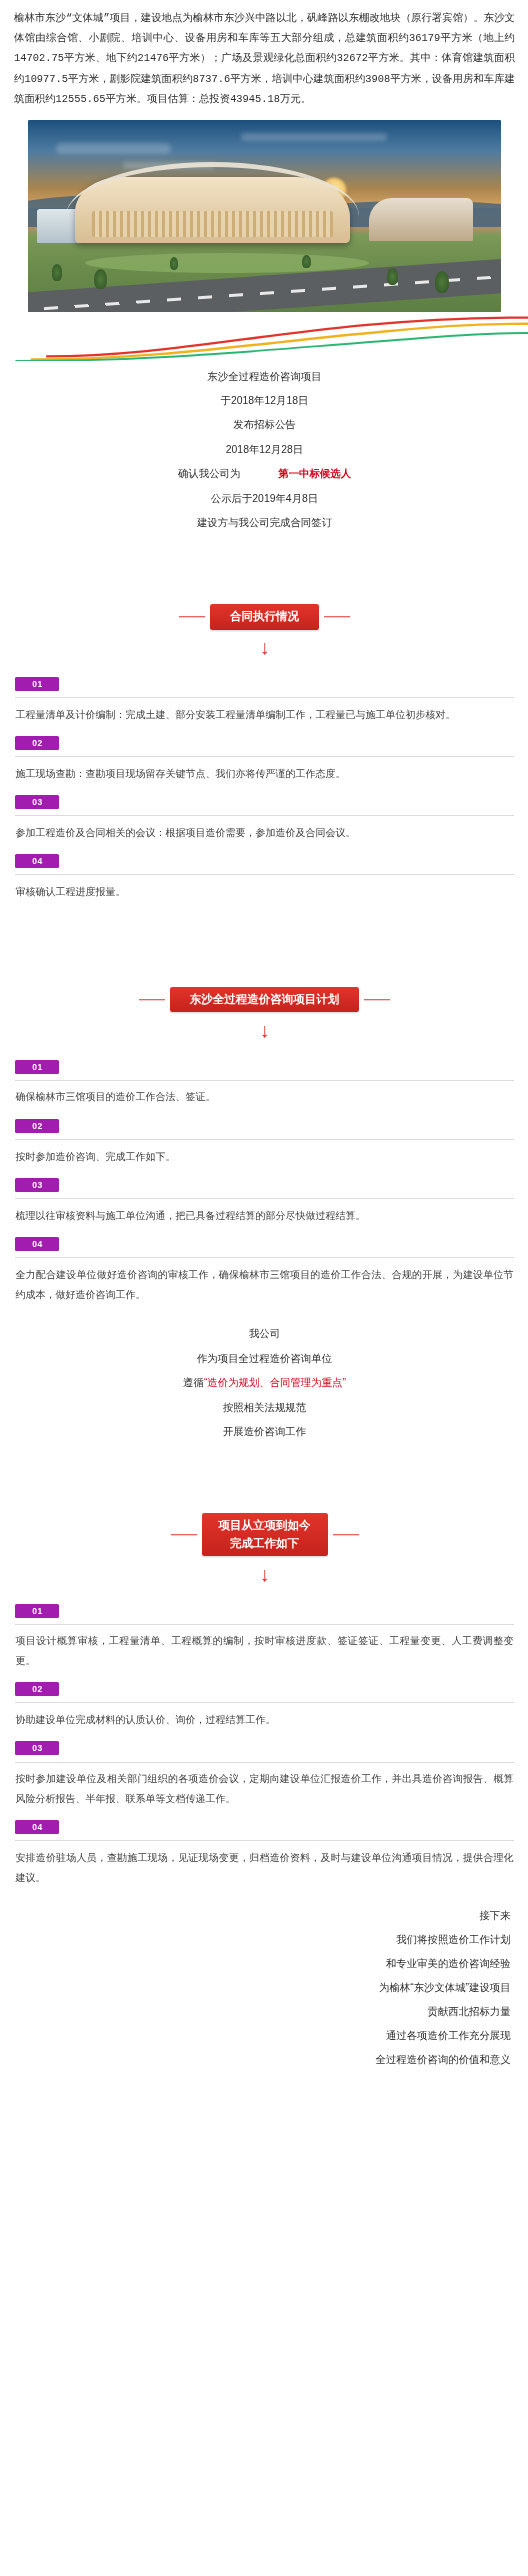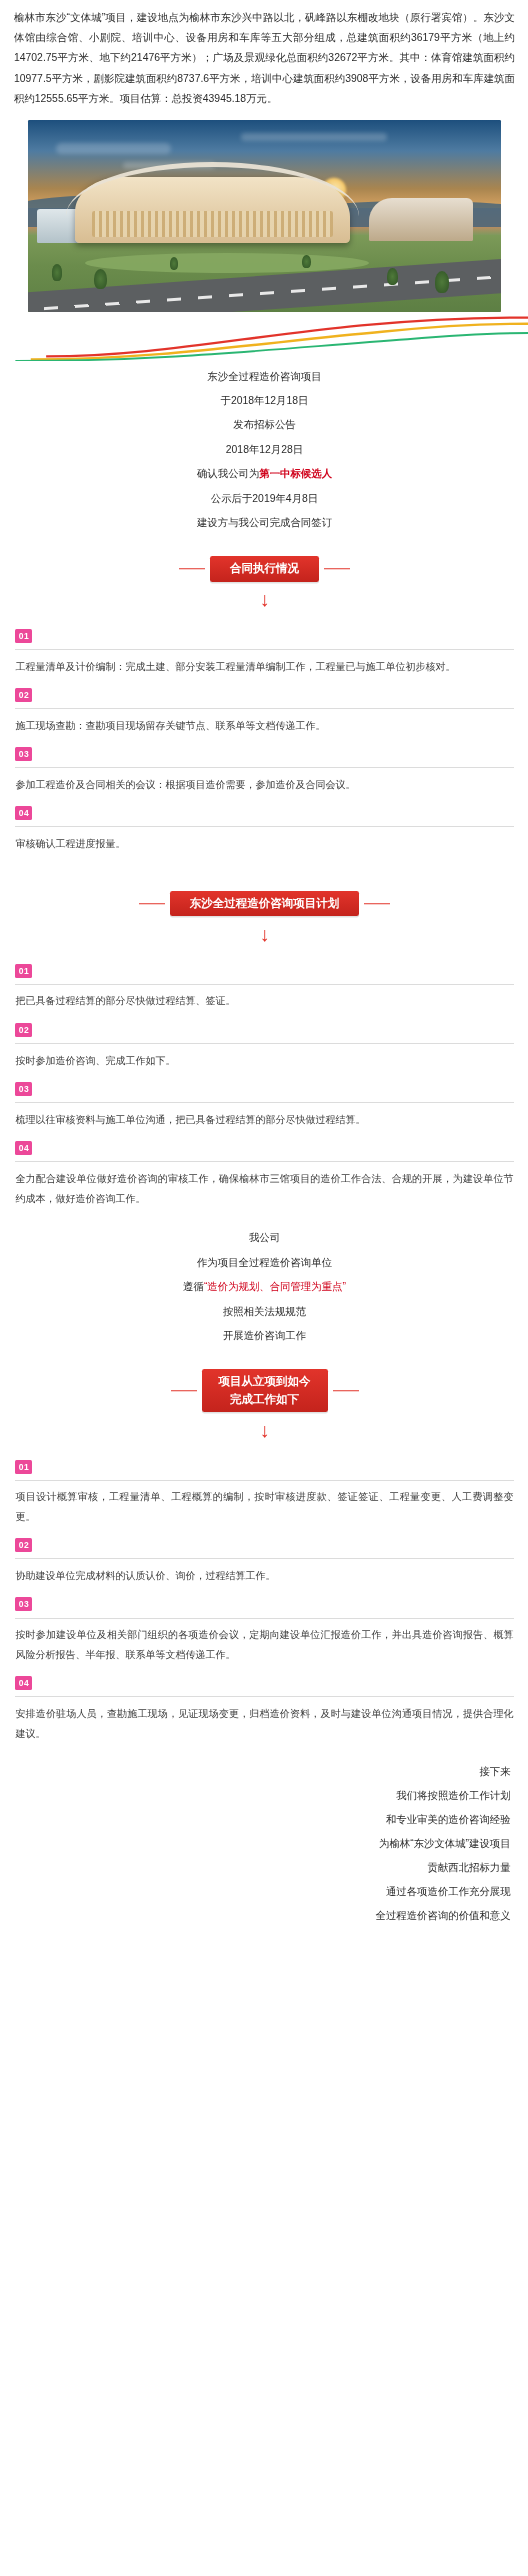--- a/index.html
+++ b/index.html
@@ -12,20 +12,21 @@
   }
   .page { width: 529px; position: relative; overflow: hidden; }
 
   
   .intro {
     padding: 7.7px 14px 3.1px 14px;
     font-size: 10.4px;
     line-height: 1.95;
     color: #2b2b2b;
     text-align: justify;
+    font-family: Liberation Mono, monospace;
   }
 
   
   .hero-wrap { padding: 7.7px 28px 0 28px; }
   .hero {
     width: 100%;
     height: 192px;
     border-radius: 1.5px;
     position: relative;
     overflow: hidden;
@@ -112,51 +113,52 @@
     height: 45px; position: relative; margin-top: 4.6px;
   }
   .ribbon-divider svg { display: block; width: 100%; height: 45px; }
 
   
   .center-block {
     text-align: center; font-size: 10.4px; line-height: 2.35; color: #2b2b2b;
     padding: 3.1px 15.4px 0 15.4px;
   }
   .center-block .em-red { color: #d0021b; }
-  .center-block .em-red-b { color: #d0021b; font-weight: bold; }
+  .center-block .em-red-b { color: #d0021b; font-weight: bold; padding-left: 38px; }
 
   
   .sec-head { text-align: center; margin: 20px 0 4.6px 0; }
   .sec-head .pill {
     display: inline-block; position: relative;
     background: linear-gradient(#e2342b,#c4231c);
     color: #fff; font-size: 11.5px; font-weight: bold;
     padding: 5.4px 20px; border-radius: 2.3px;
     box-shadow: 0 1.5px 0 rgba(0,0,0,.12);
+    margin-top: 48px;
   }
   .sec-head .pill.two-line { padding: 4.6px 17px; line-height: 1.5; }
   .sec-head .pill:before, .sec-head .pill:after {
     content: ""; position: absolute; top: 50%; width: 26px; height: 1.5px;
     background: #e2342b; transform: translateY(-50%);
   }
   .sec-head .pill:before { left: -31px; }
   .sec-head .pill:after { right: -31px; }
 
   .arrow-down {
     text-align: center; color: #e2342b; font-size: 20px; line-height: 1;
     margin: 7.7px 0 4.6px 0; letter-spacing: 0;
   }
   .arrow-down span { display: inline-block; }
 
   
   .num-list { padding: 3.1px 15.4px 0 15.4px; }
   .num-item { padding: 10.8px 0 0 0; }
   .num-item .badge {
-    display: inline-block; width: 17px; height: 14px; line-height: 14px;
-    background: #ec4899; color: #fff; font-size: 8.5px; font-weight: bold;
+    display: inline-block; width: 44px; height: 14px; line-height: 14px;
+    background: #a21caf; color: #fff; font-size: 8.5px; font-weight: bold;
     text-align: center; border-radius: 1.5px; letter-spacing: 0.4px;
   }
   .num-item .rule {
     height: 0.8px; background: #dcdcdc; margin: 6.1px 0 7px 0;
   }
   .num-item .txt {
     font-size: 10px; line-height: 1.95; color: #3a3a3a; text-align: justify;
   }
 
   
@@ -227,21 +229,21 @@
 
   <div class="num-list">
     <div class="num-item">
       <span class="badge">01</span>
       <div class="rule"></div>
       <div class="txt">工程量清单及计价编制：完成土建、部分安装工程量清单编制工作，工程量已与施工单位初步核对。</div>
     </div>
     <div class="num-item">
       <span class="badge">02</span>
       <div class="rule"></div>
-      <div class="txt">施工现场查勘：查勘项目现场留存关键节点、联系单等文档传递工作。</div>
+      <div class="txt">施工现场查勘：查勘项目现场留存关键节点、我们亦将传严谨的工作态度。</div>
     </div>
     <div class="num-item">
       <span class="badge">03</span>
       <div class="rule"></div>
       <div class="txt">参加工程造价及合同相关的会议：根据项目造价需要，参加造价及合同会议。</div>
     </div>
     <div class="num-item">
       <span class="badge">04</span>
       <div class="rule"></div>
       <div class="txt">审核确认工程进度报量。</div>
@@ -254,21 +256,21 @@
     <span class="pill">东沙全过程造价咨询项目计划</span>
   </div>
   <div class="arrow-down">
     <span>↓</span>
   </div>
 
   <div class="num-list">
     <div class="num-item">
       <span class="badge">01</span>
       <div class="rule"></div>
-      <div class="txt">把已具备过程结算的部分尽快做过程结算、签证。</div>
+      <div class="txt">确保榆林市三馆项目的造价工作合法、签证。</div>
     </div>
     <div class="num-item">
       <span class="badge">02</span>
       <div class="rule"></div>
       <div class="txt">按时参加造价咨询、完成工作如下。</div>
     </div>
     <div class="num-item">
       <span class="badge">03</span>
       <div class="rule"></div>
       <div class="txt">梳理以往审核资料与施工单位沟通，把已具备过程结算的部分尽快做过程结算。</div>

